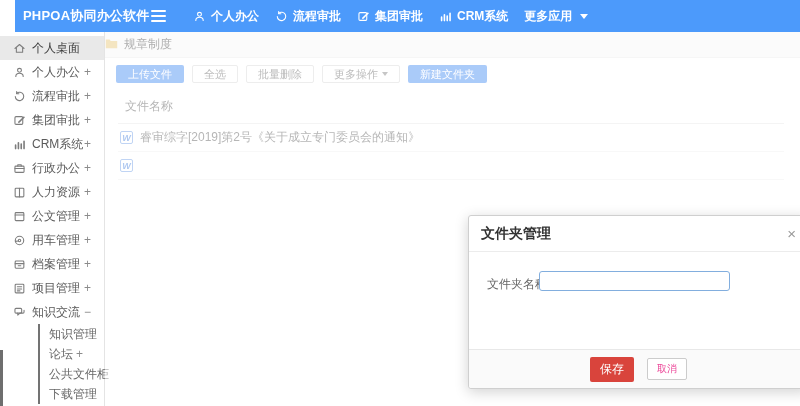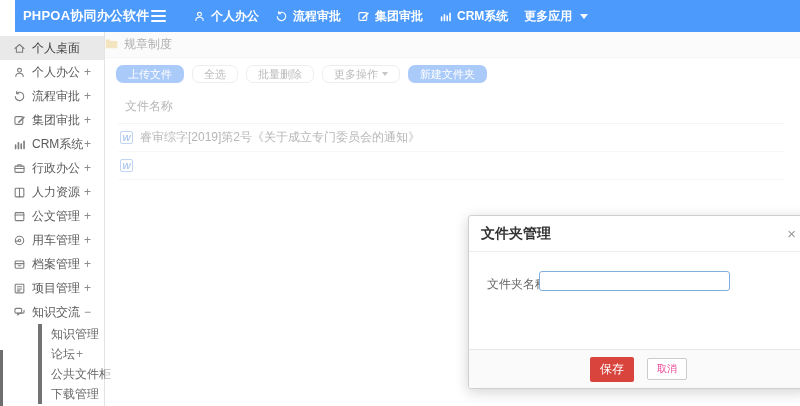--- a/index.html
+++ b/index.html
@@ -21,31 +21,31 @@
 
   
   .sidebar { position:absolute; left:0; top:32px; bottom:0; width:105px; background:#fff;
              border-right:1px solid #e4e4e4; padding-top:4px; font-size:12px; color:#5a5a5a; z-index:3; }
   .sb-item { height:24px; display:flex; align-items:center; padding-left:13px; position:relative; cursor:pointer; }
   .sb-item.active { background:#e9e9e9; color:#3e3e3e; }
   .sb-icon { width:13px; height:13px; margin-right:6px; color:#7d7d7d; flex:none; display:flex; }
   .sb-icon svg { display:block; }
   .sb-label { white-space:nowrap; }
   .sb-plus { position:absolute; right:13px; color:#8b8b8b; font-size:12px; }
-  .sb-sub { margin-left:38px; border-left:4px solid #737373; }
+  .sb-sub { margin-left:38px; border-left:2px solid #737373; }
   .sb-sub .sb-item { height:20px; padding-left:9px; color:#676767; }
   .sb-sub .sb-plus { right:21px; }
   .sb-thumb { position:absolute; left:0; top:350px; width:3px; height:56px; background:#6e6e6e; z-index:6; }
 
   
   .content { position:absolute; left:105px; top:32px; right:0; bottom:0; background:#fff; }
   .breadcrumb { height:26px; background:#f6f6f6; border-bottom:1px solid #ececec; display:flex;
                 align-items:center; gap:6px; font-size:12px; color:#555; }
   .toolbar { display:flex; gap:8px; padding:7px 0 0 11px; }
-  .btn { height:18px; font-size:11px; border-radius:7px; border:1px solid transparent; padding:0 11px;
+  .btn { height:18px; font-size:11px; border-radius:2px; border:1px solid transparent; padding:0 11px;
          cursor:pointer; font-family:inherit; display:inline-flex; align-items:center; gap:4px; line-height:1; }
   .btn.blue { background:#4f92f3; color:#fff; }
   .btn.plain { background:#fff; border-color:#d9d9d9; color:#6f6f6f; }
   .caret-gray { width:0; height:0; border-left:3.5px solid transparent; border-right:3.5px solid transparent;
                 border-top:4px solid #888; }
   .filetable { margin:10px 16px 0 13px; font-size:12px; }
   .ft-head { color:#666; padding:5px 0 8px 7px; border-bottom:1px solid #e8e8e8; }
   .ft-row { height:28px; display:flex; align-items:center; gap:7px; border-bottom:1px solid #f1f1f1;
             color:#666; cursor:pointer; }
   .w-ico { width:13px; height:13px; border:1px solid #7ba6e8; border-radius:2px; color:#5b8fe0;

